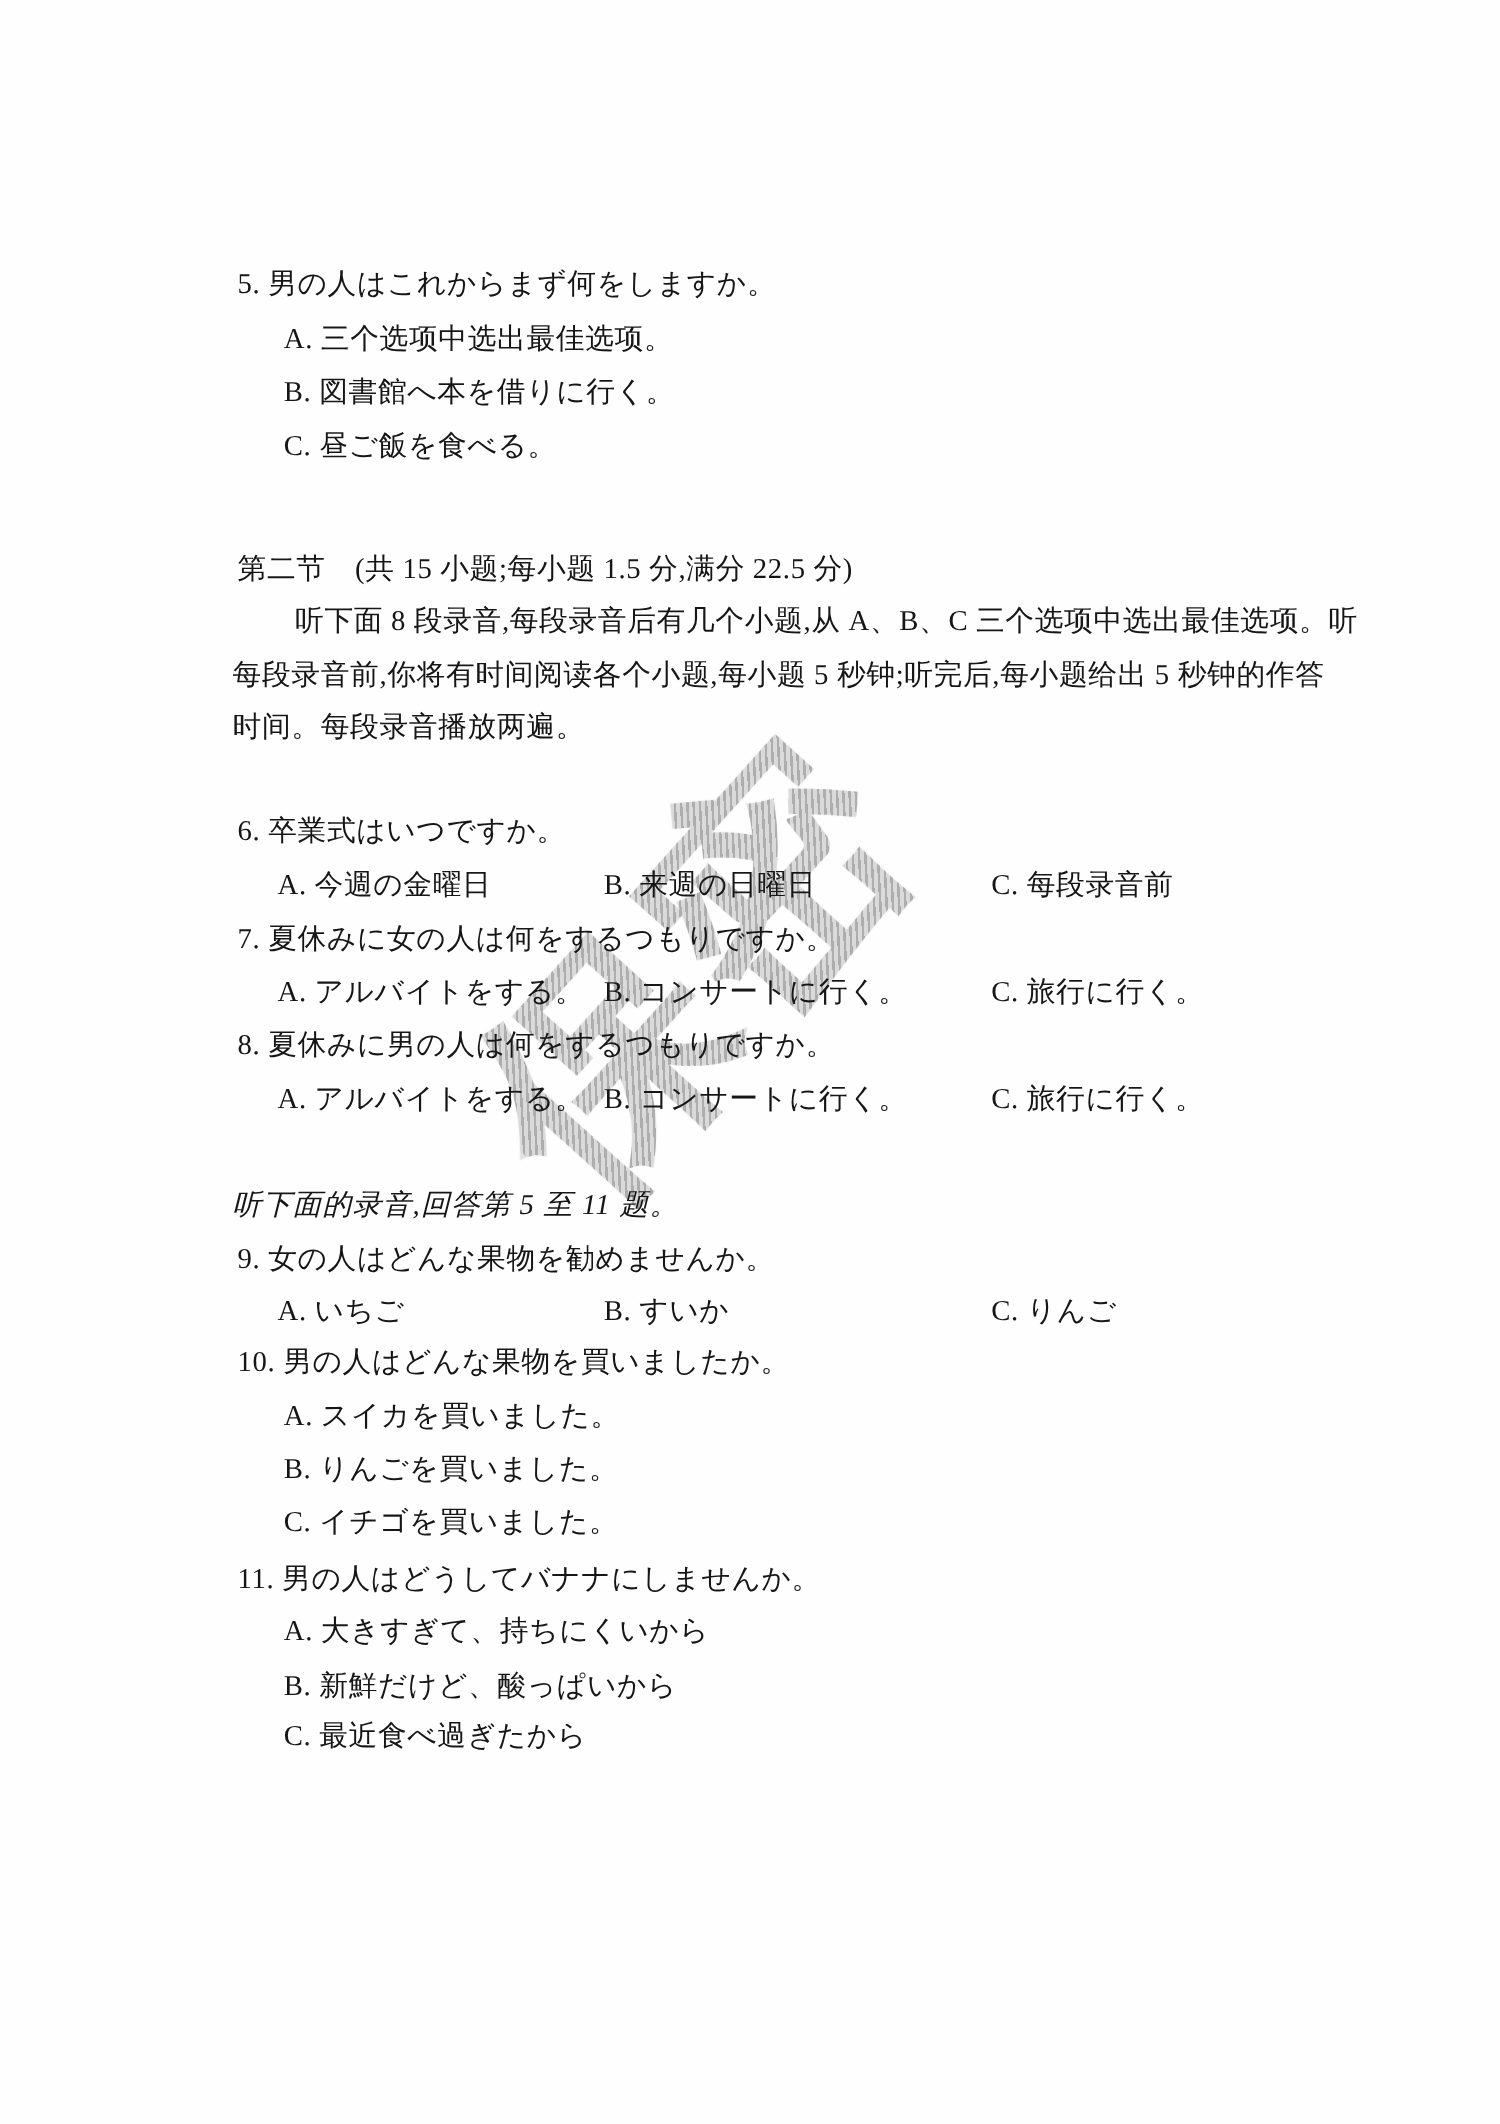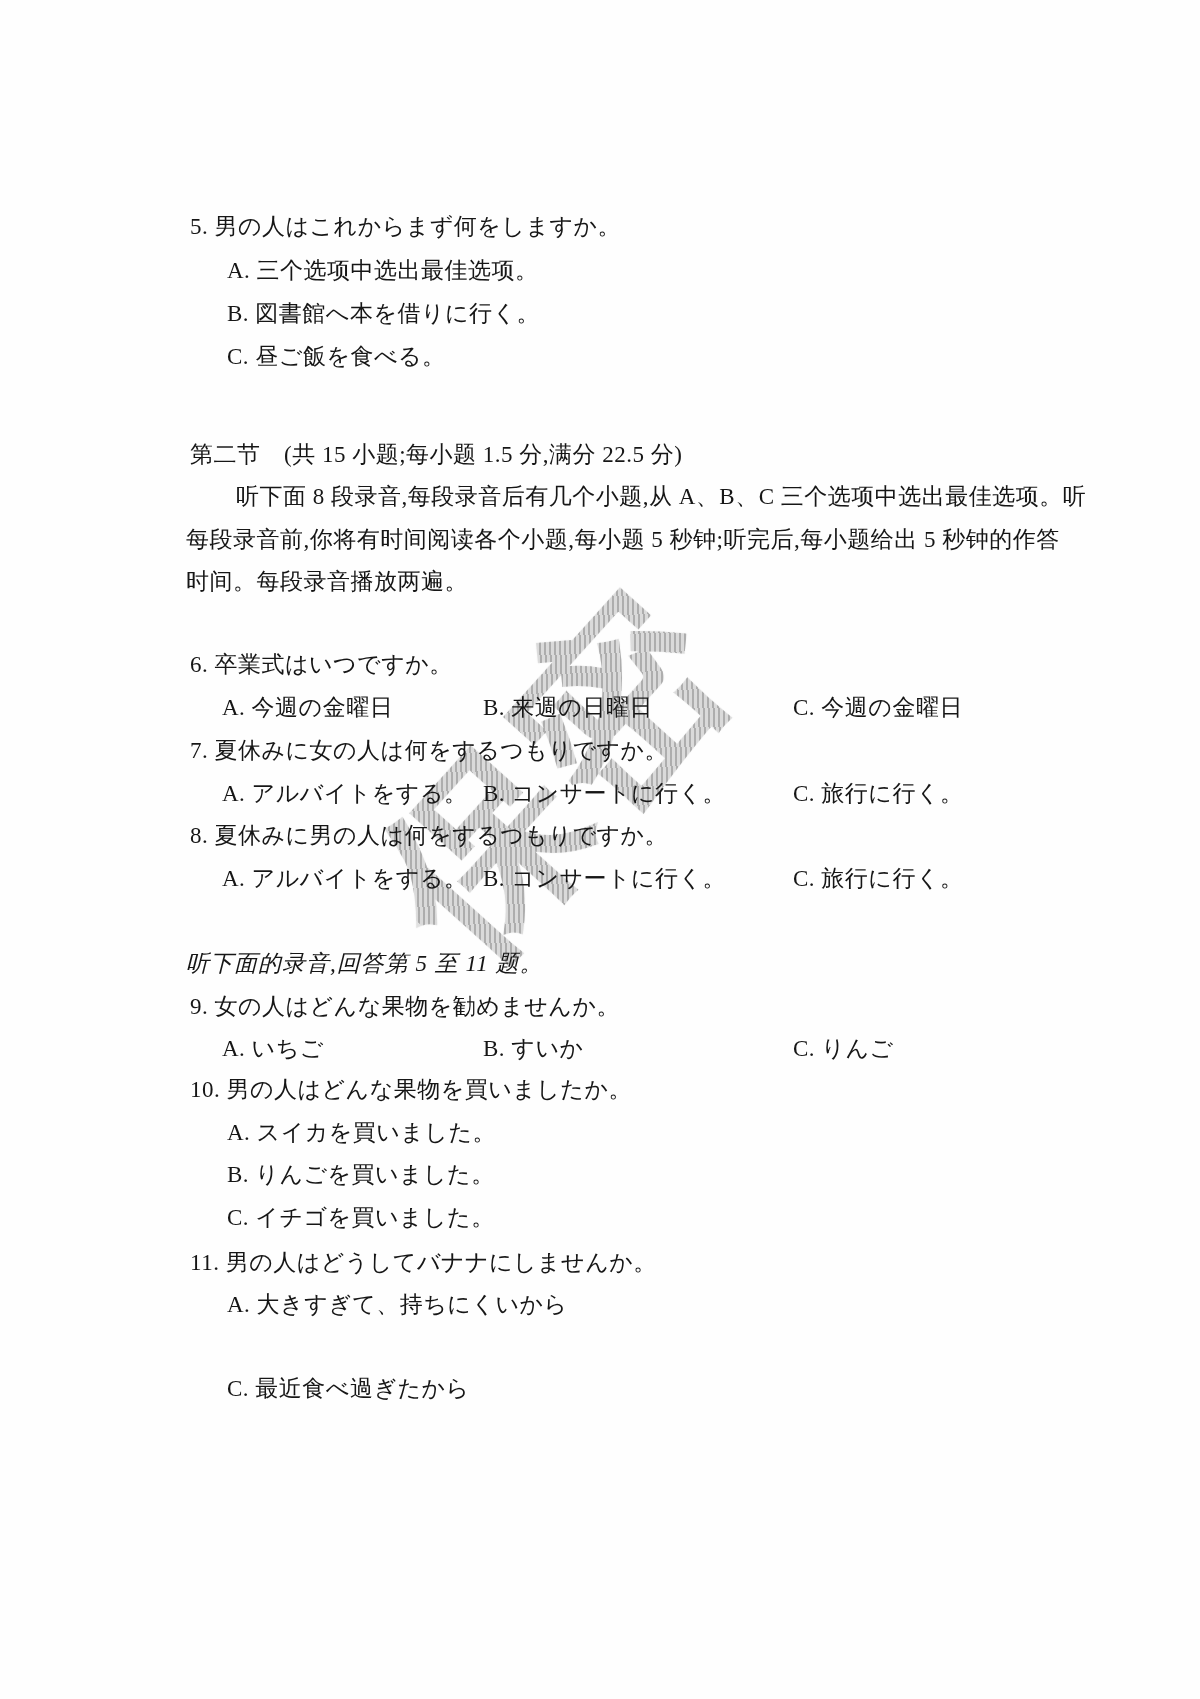--- a/index.html
+++ b/index.html
@@ -76,21 +76,21 @@
 
   <div class="line stem" style="top:440px">第二节　(共 15 小题;每小题 1.5 分,满分 22.5 分)</div>
   <div class="line indent" style="top:482px">听下面 8 段录音,每段录音后有几个小题,从 A、B、C 三个选项中选出最佳选项。听</div>
   <div class="line flush" style="top:525px">每段录音前,你将有时间阅读各个小题,每小题 5 秒钟;听完后,每小题给出 5 秒钟的作答</div>
   <div class="line flush" style="top:567px">时间。每段录音播放两遍。</div>
 
 
   <div class="line stem" style="top:650px">6. 卒業式はいつですか。</div>
   <div class="line opt-a" style="top:693px">A. 今週の金曜日</div>
   <div class="line opt-b" style="top:693px">B. 来週の日曜日</div>
-  <div class="line opt-c" style="top:693px">C. 今週の金曜日</div>
+  <div class="line opt-c" style="top:693px">C. 每段录音前</div>
 
   <div class="line stem" style="top:736px">7. 夏休みに女の人は何をするつもりですか。</div>
   <div class="line opt-a" style="top:779px">A. アルバイトをする。</div>
   <div class="line opt-b" style="top:779px">B. コンサートに行く。</div>
   <div class="line opt-c" style="top:779px">C. 旅行に行く。</div>
 
   <div class="line stem" style="top:821px">8. 夏休みに男の人は何をするつもりですか。</div>
   <div class="line opt-a" style="top:864px">A. アルバイトをする。</div>
   <div class="line opt-b" style="top:864px">B. コンサートに行く。</div>
   <div class="line opt-c" style="top:864px">C. 旅行に行く。</div>
@@ -102,16 +102,17 @@
   <div class="line opt-b" style="top:1034px">B. すいか</div>
   <div class="line opt-c" style="top:1034px">C. りんご</div>
 
   <div class="line stem" style="top:1075px">10. 男の人はどんな果物を買いましたか。</div>
   <div class="line opt" style="top:1118px">A. スイカを買いました。</div>
   <div class="line opt" style="top:1160px">B. りんごを買いました。</div>
   <div class="line opt" style="top:1203px">C. イチゴを買いました。</div>
 
   <div class="line stem" style="top:1248px">11. 男の人はどうしてバナナにしませんか。</div>
   <div class="line opt" style="top:1290px">A. 大きすぎて、持ちにくいから</div>
+  <div class="line opt" style="top:1334px">B. 新鮮だけど、酸っぱいから</div>
   <div class="line opt" style="top:1374px">C. 最近食べ過ぎたから</div>
 
 
 </div>
 
 </body></html>

